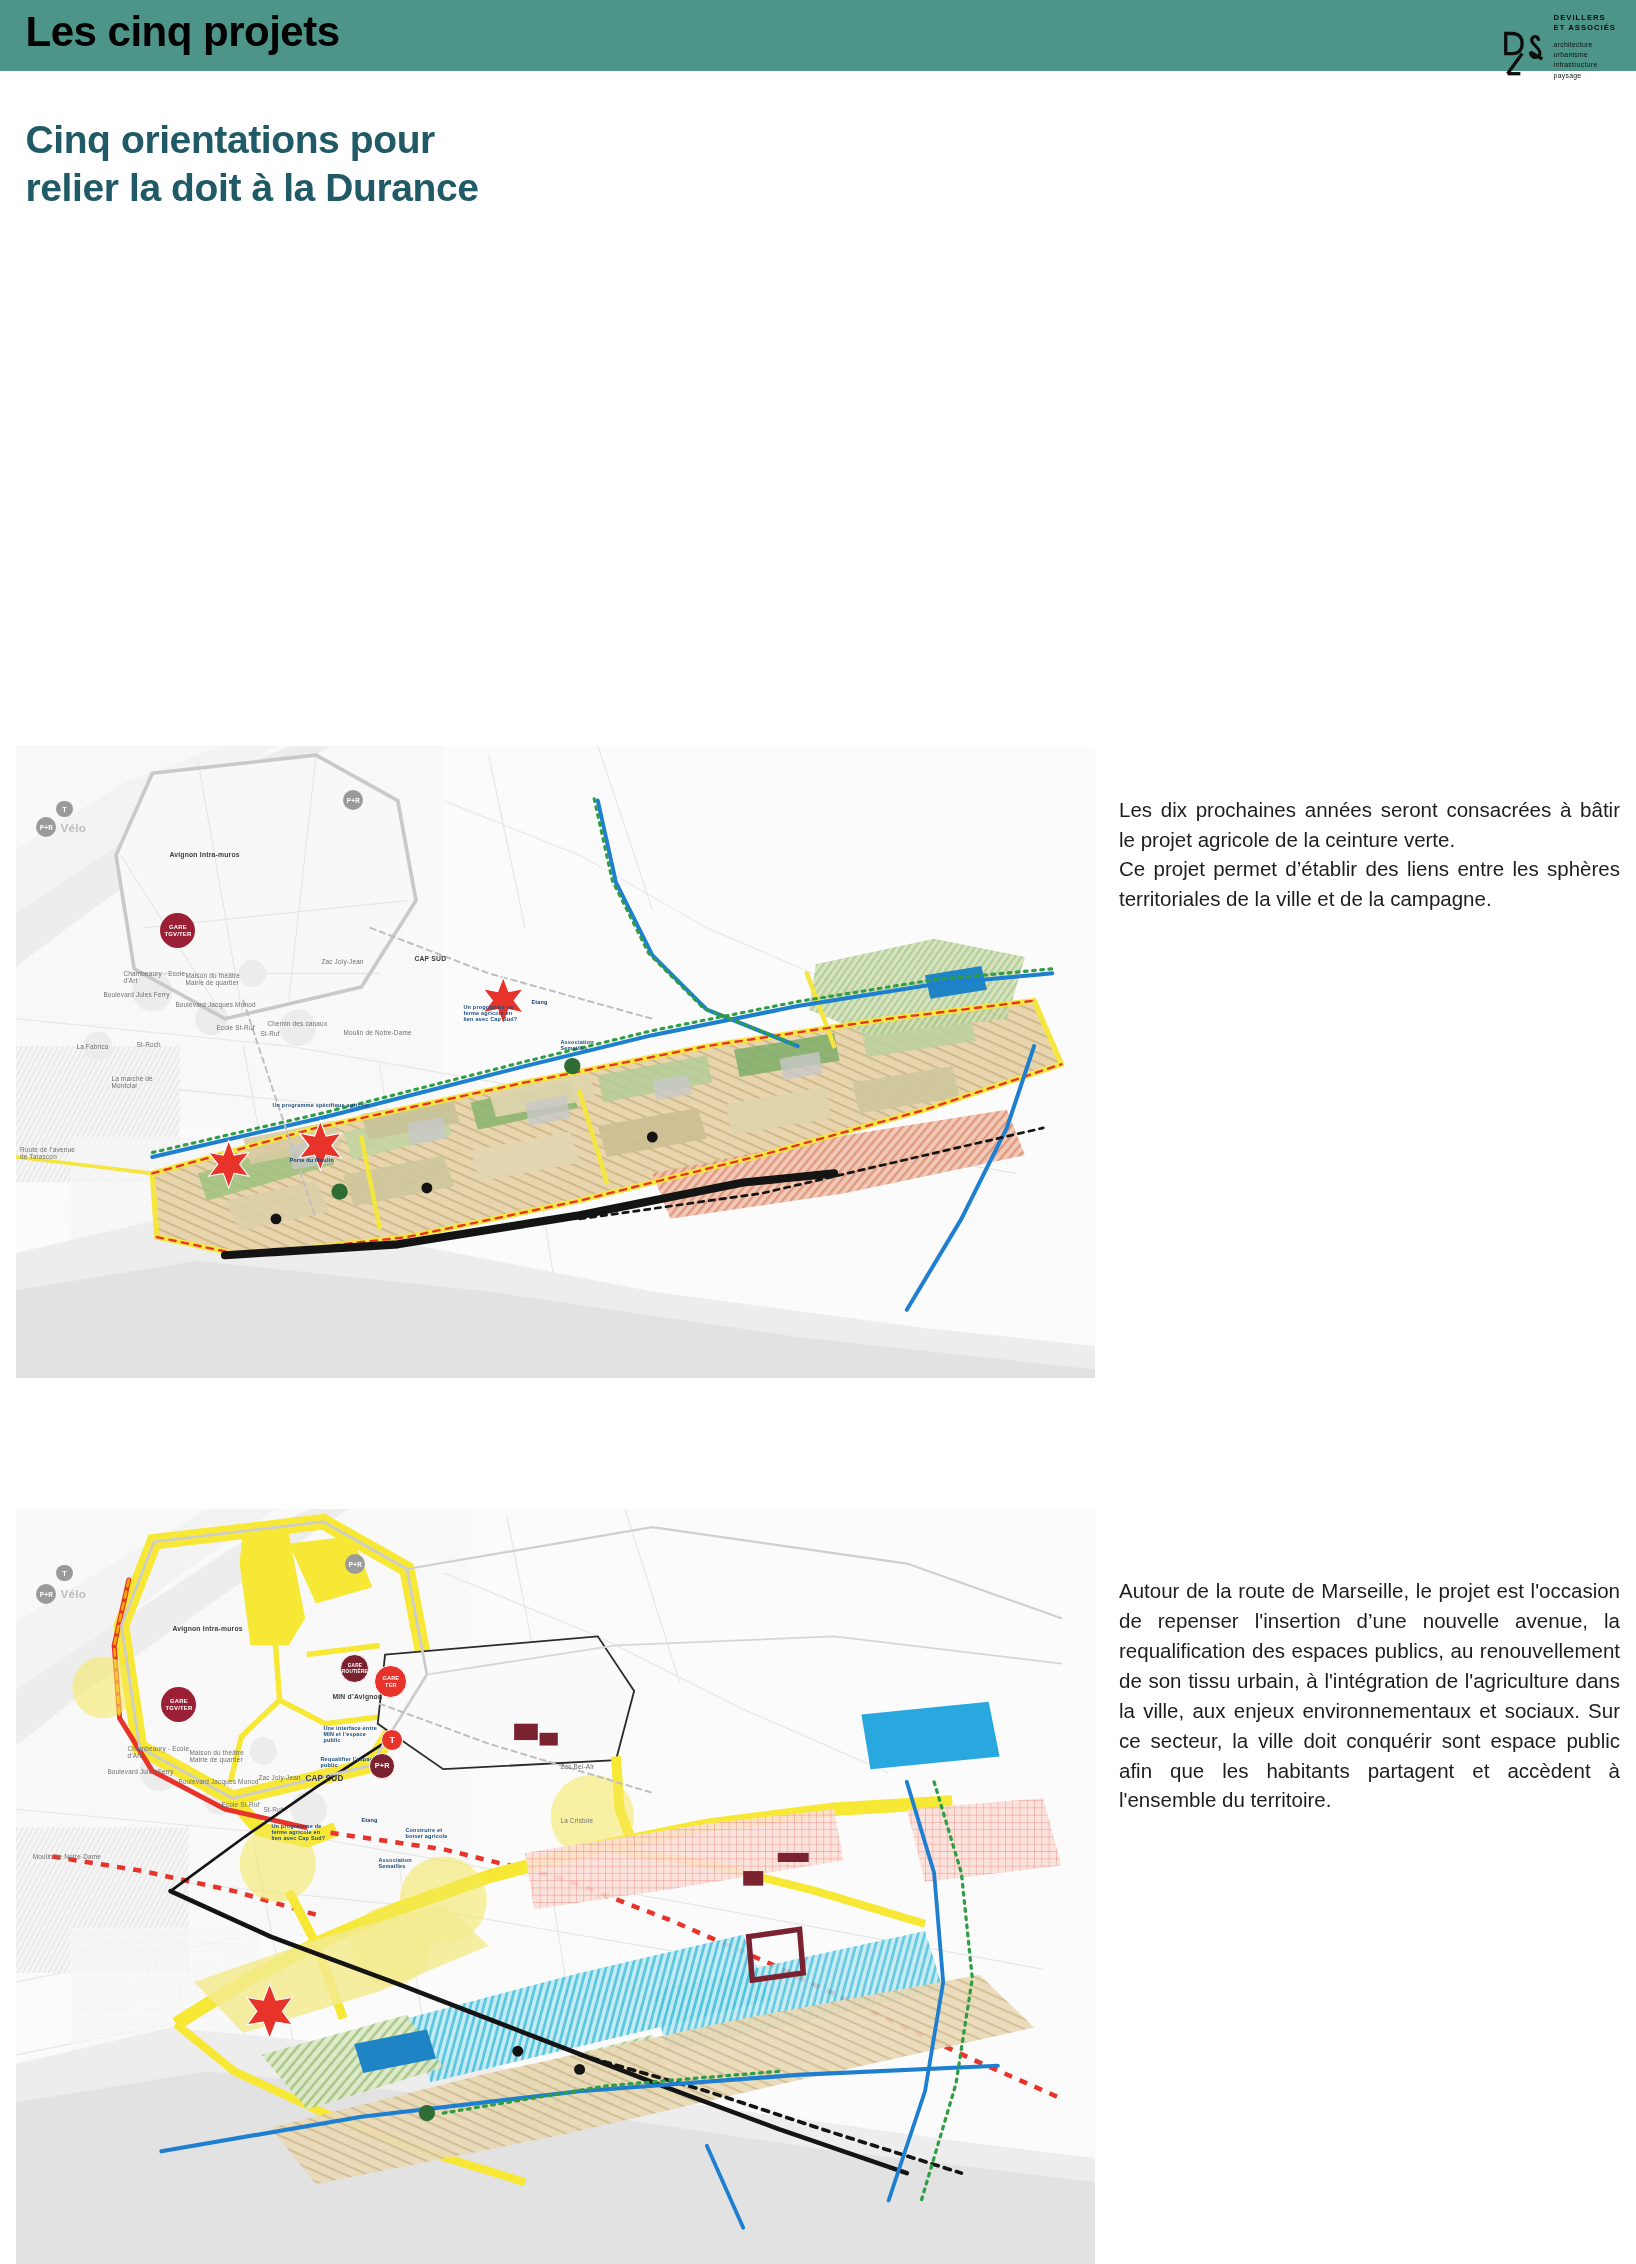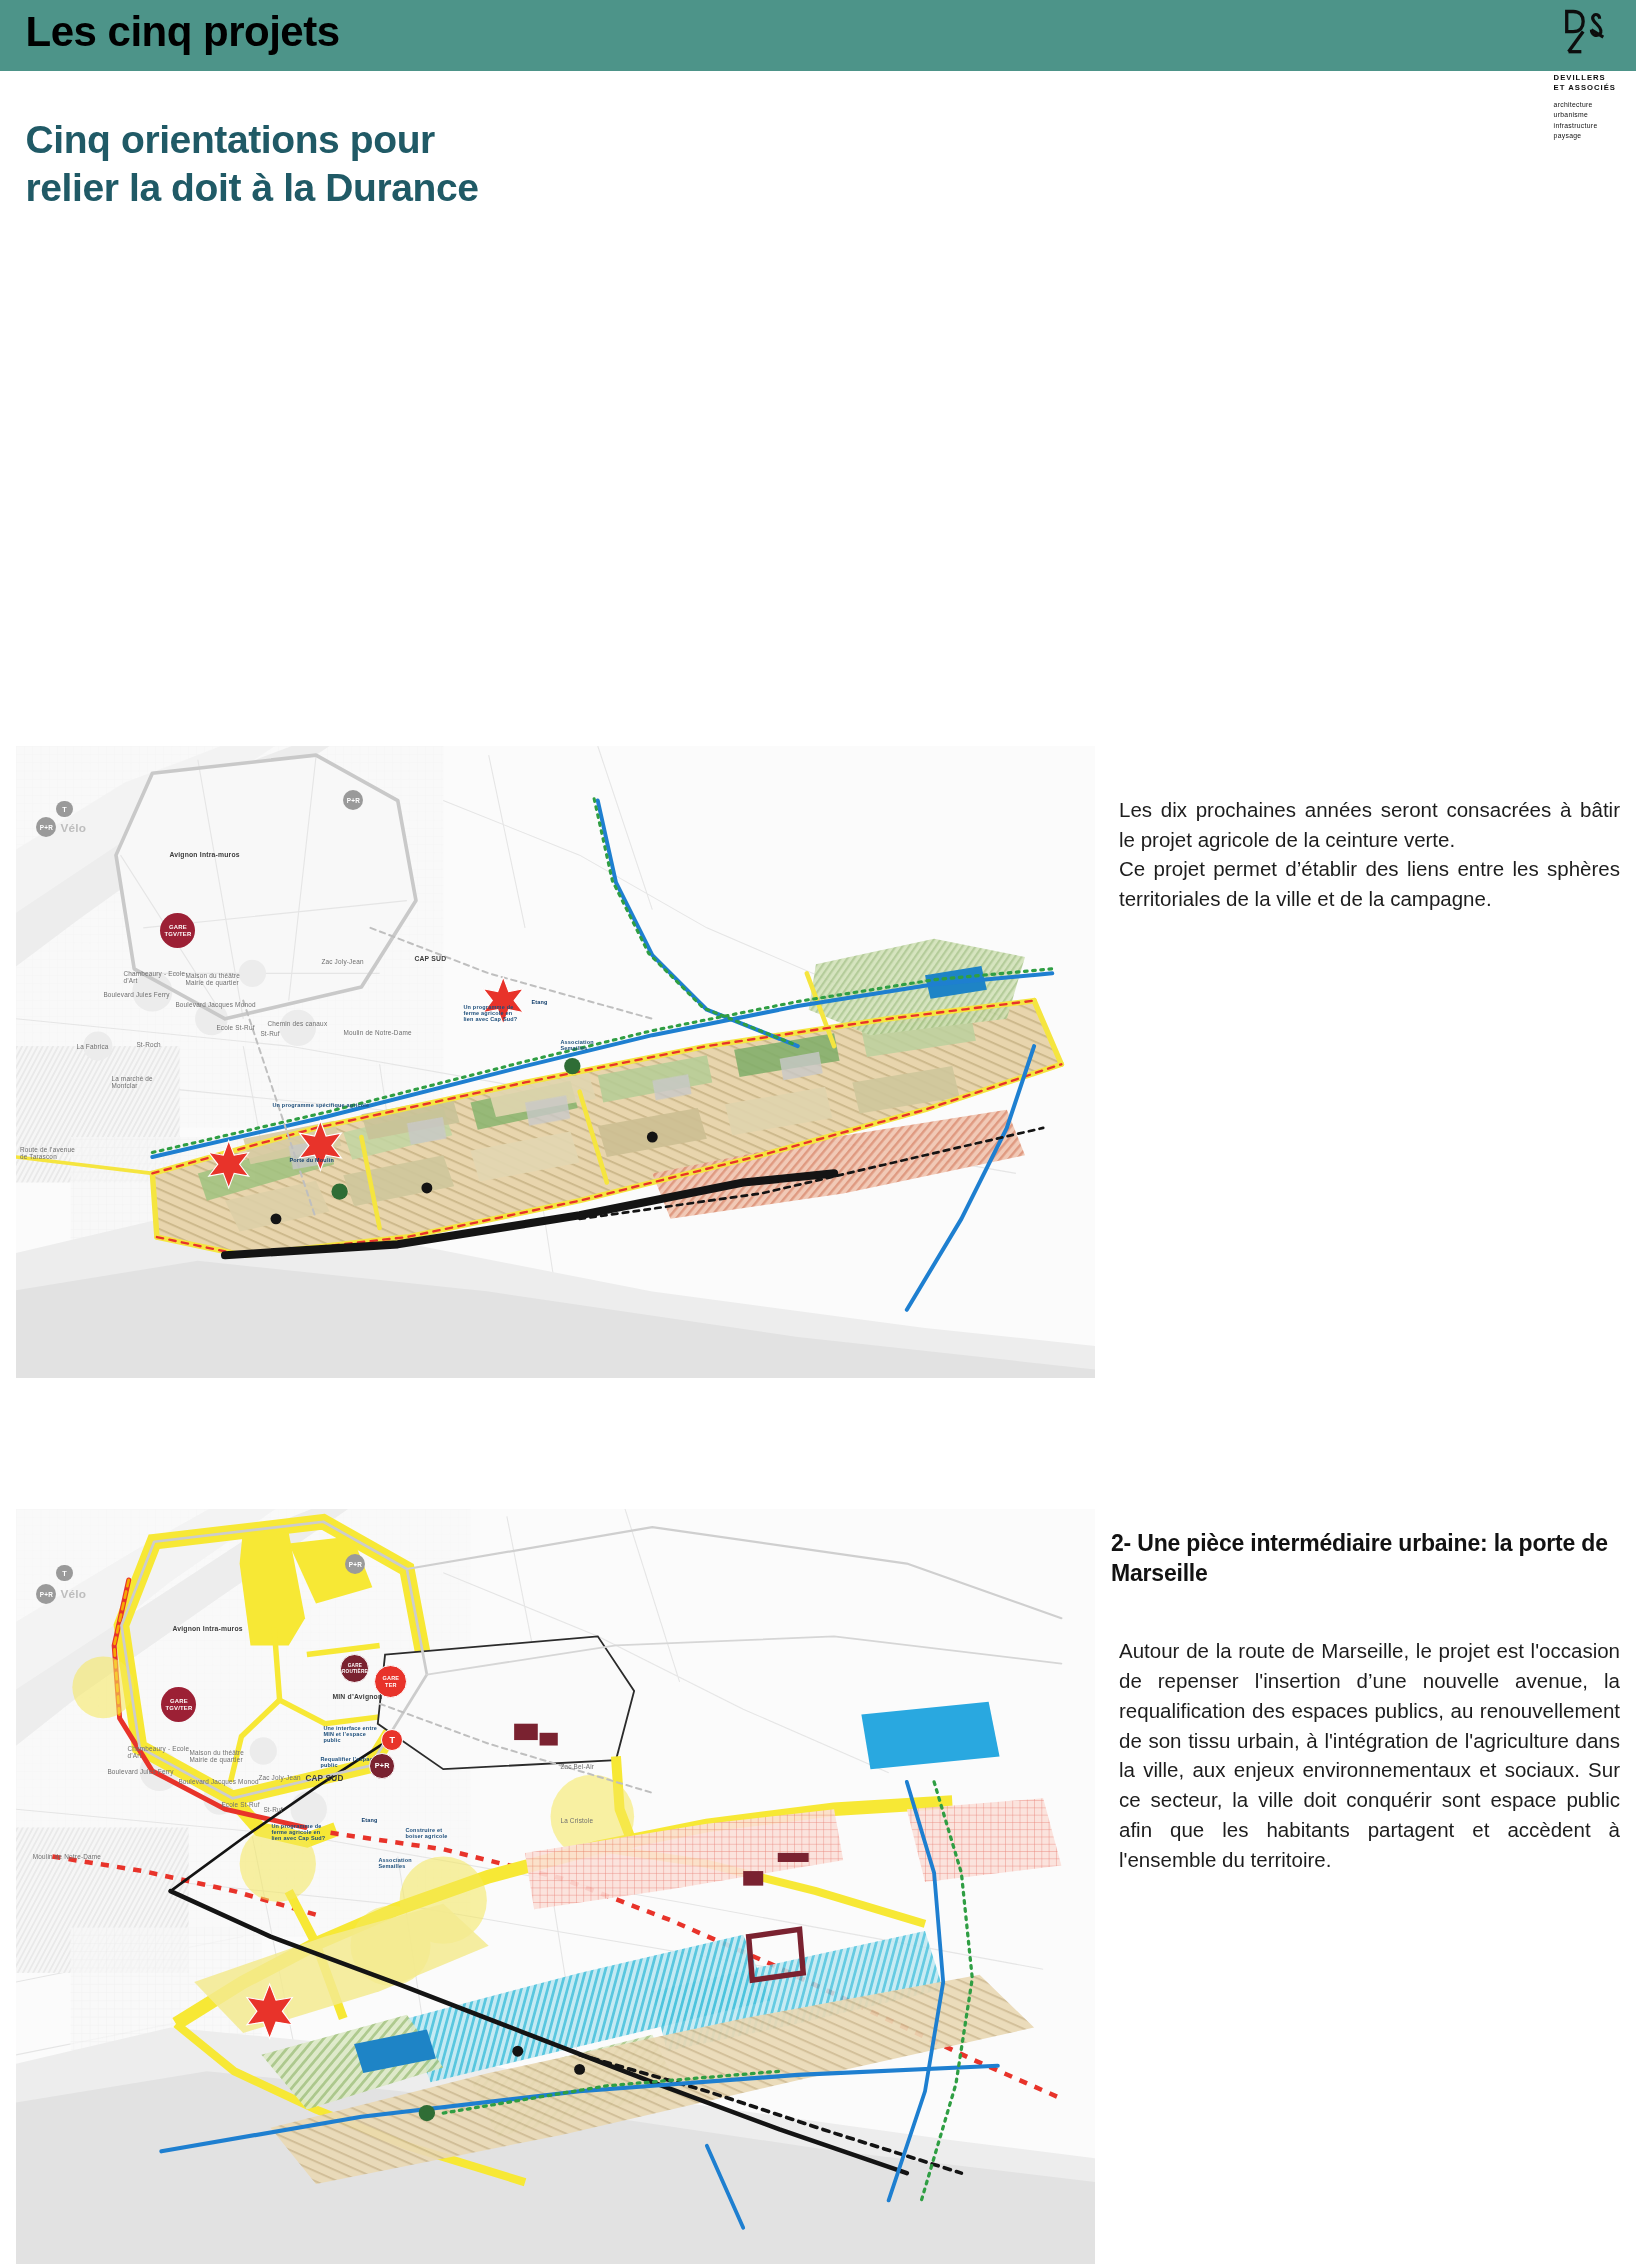--- a/index.html
+++ b/index.html
@@ -19,21 +19,21 @@
   .header-title{
     position:absolute;left:25.5px;top:11px;
     font-size:42px;font-weight:bold;color:#000000;
     letter-spacing:-0.5px;line-height:1;
     white-space:nowrap;
   }
 
   
   .logo-wrap{
     position:absolute;right:20px;top:5.5px;
-    display:flex;align-items:center;gap:7.3px;flex-direction:column;
+    display:flex;align-items:flex-end;gap:7.3px;
   }
   .logo-mark{
     position:relative;width:44px;height:53px;flex:0 0 auto;
   }
   .logo-mark svg{display:block;}
   .logo-text{padding-top:7.3px;}
   .logo-name{
     font-size:7.7px;font-weight:bold;color:#0d0d0d;
     letter-spacing:1px;line-height:1.35;white-space:pre-line;
   }
@@ -507,16 +507,15 @@
   <div class="pill red" style="left:365px;top:220px;width:20px;height:20px;font-size:9px;">T</div>
   <div class="pill maroon" style="left:353px;top:244px;width:23.6px;height:23.6px;font-size:7.3px;">P+R</div>
 </div>
 
 <div class="txt-col" id="sec1">
   <div class="sec-body">Les dix prochaines années seront consacrées à bâtir le projet agricole de la ceinture verte.
 Ce projet permet d’établir des liens entre les sphères territoriales de la ville et de la campagne.</div>
 </div>
 
 <div class="txt-col" id="sec2">
-  <div class="sec-head">2- Une pièce intermédiaire urbaine: la porte de Marseille</div>
   <div class="sec-body">Autour de la route de Marseille, le projet est l'occasion de repenser l'insertion d’une nouvelle avenue, la requalification des espaces publics, au renouvellement de son tissu urbain, à l'intégration de l'agriculture dans la ville, aux enjeux environnementaux et sociaux. Sur ce secteur, la ville doit conquérir sont espace public afin que les habitants partagent et accèdent à l'ensemble du territoire.</div>
 </div>
 
 
 </body></html>

